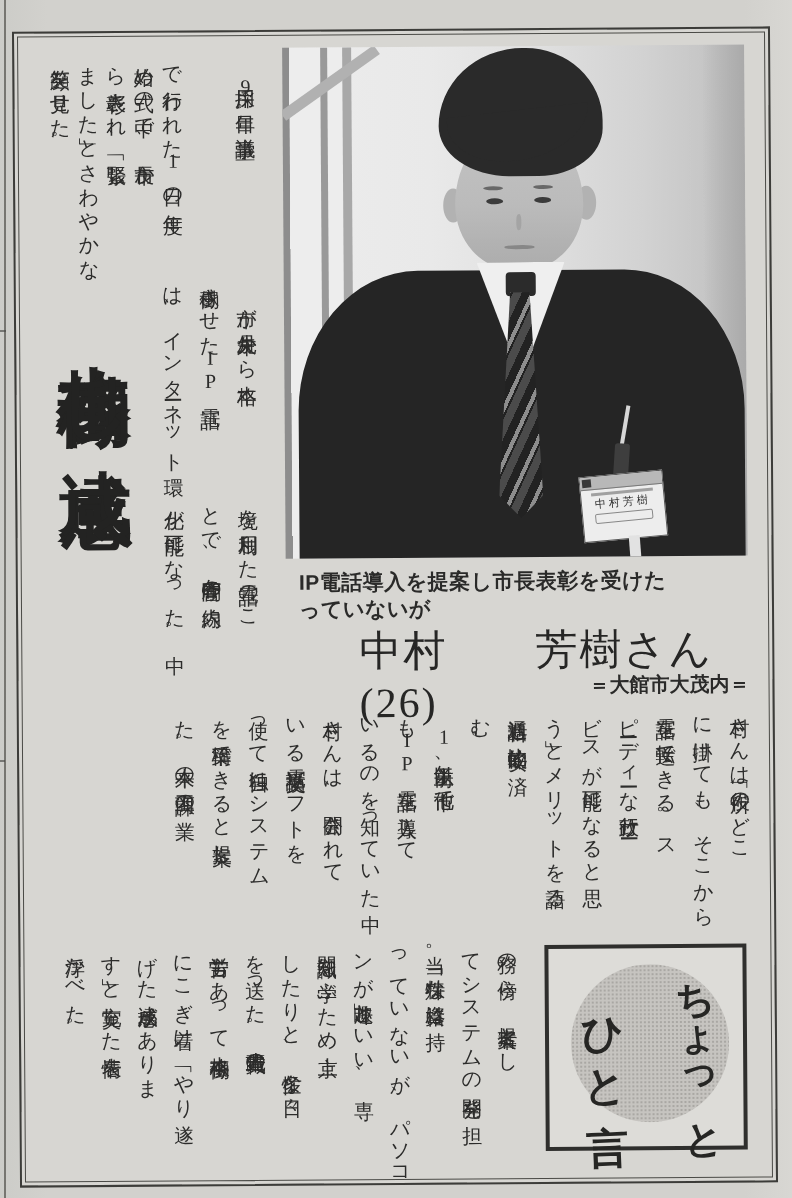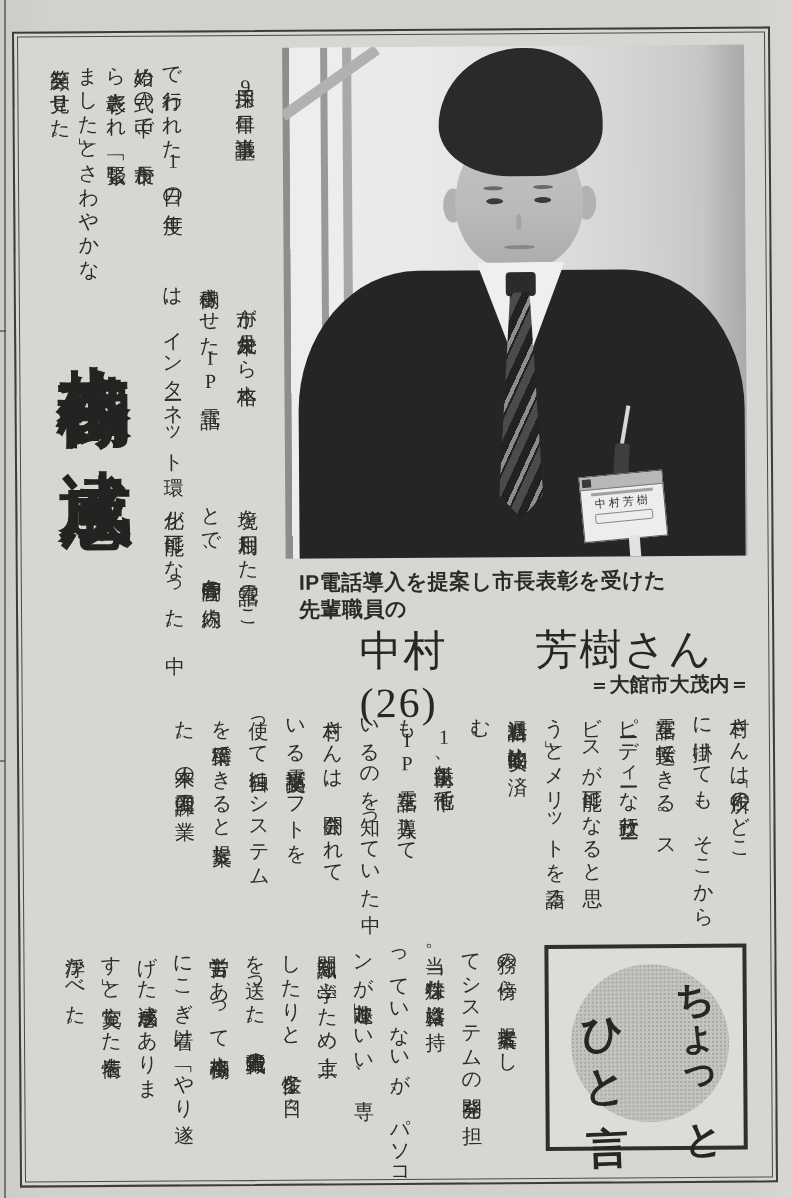--- a/index.html
+++ b/index.html
@@ -130,21 +130,21 @@
             <div class="badge-sq"></div>
           </div>
         <div class="badge-line"></div>
         <div class="badge-name">中村芳樹</div>
         <div class="badge-box"></div>
       </div>
       <div class="strap"></div>
     </div>
 
     <div class="cap" style="left:281px;top:537px">IP電話導入を提案し市長表彰を受けた</div>
-    <div class="cap" style="left:281px;top:564px">先輩職員の</div>
+    <div class="cap" style="left:281px;top:564px">っていないが</div>
     <div class="subject-name" style="left:341px;top:592px">中村　　芳樹さん(26)</div>
     <div class="subject-loc" style="left:500px;top:642px;width:231px">＝大館市大茂内＝</div>
 
     <div class="v" style="left:708px;top:674px">村さんは「役所のどこ</div>
     <div class="v" style="left:671px;top:674px">に掛けても、そこから</div>
     <div class="v" style="left:634px;top:674px">電話を転送できる。ス</div>
     <div class="v" style="left:597px;top:674px">ピーディーな行政サー</div>
     <div class="v" style="left:560px;top:674px">ビスが可能になると思</div>
     <div class="v" style="left:523px;top:674px">う」とメリットを語る。</div>
     <div class="v" style="left:486px;top:674px">通話料も比較的安く済</div>

